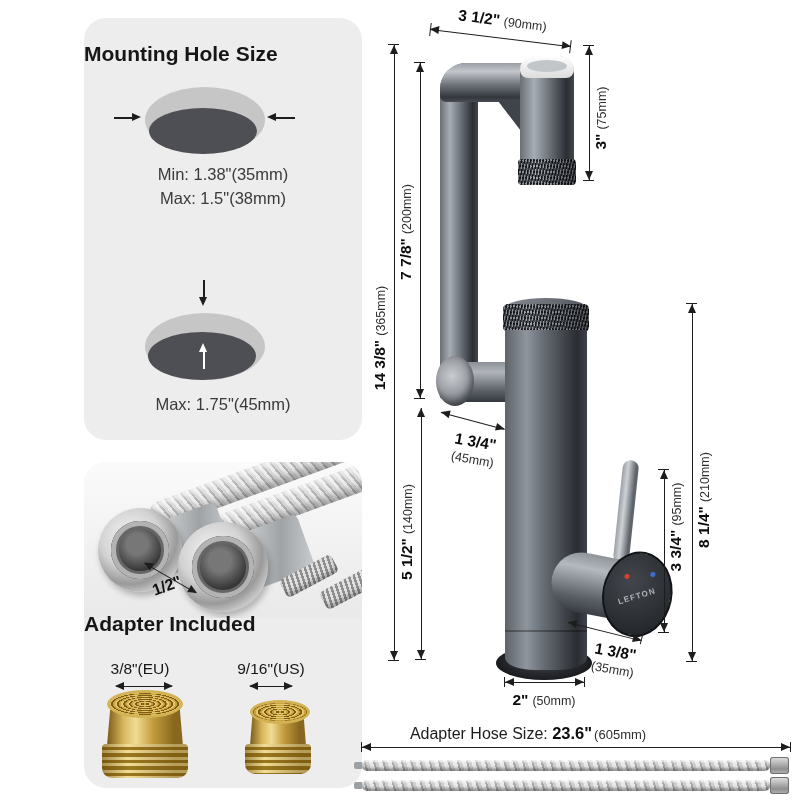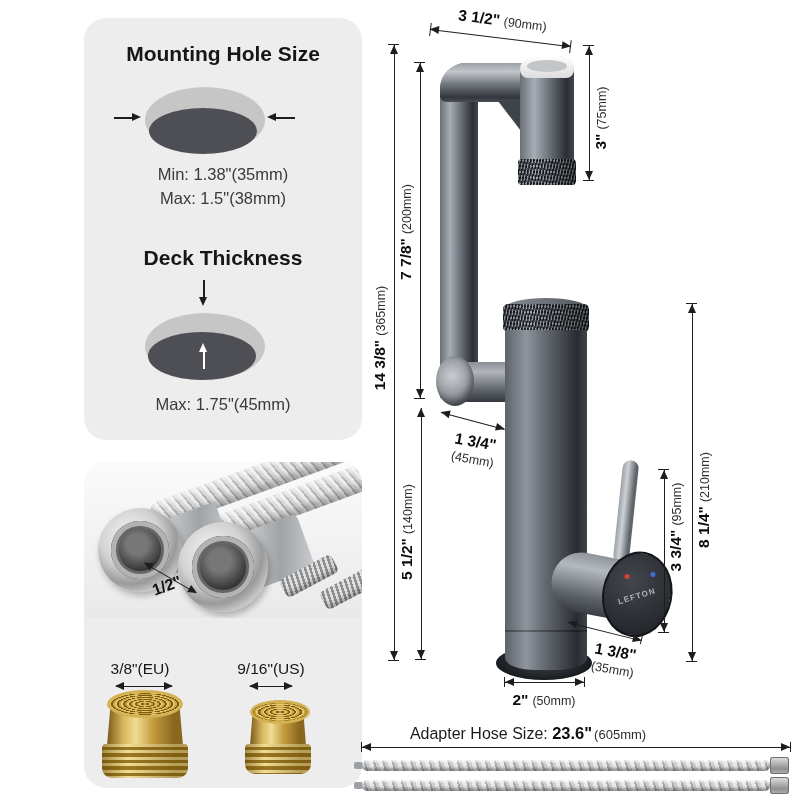--- a/index.html
+++ b/index.html
@@ -2,21 +2,21 @@
 <html><head>
 <meta charset="utf-8">
 <style>
   html,body{margin:0;padding:0;background:#fff;}
   .stage{position:relative;width:800px;height:800px;background:#ffffff;
          font-family:"Liberation Sans", sans-serif;overflow:hidden;}
   .abs{position:absolute;}
 
   
   .panel{position:absolute;background:#ededed;border-radius:22px;}
-  .ptitle{position:absolute;width:100%;text-align:center;font-weight:bold;
+  .ptitle{position:absolute;width:100%;font-weight:bold;
           font-size:21px;color:#161616;margin:0;}
   .ptext{position:absolute;width:100%;text-align:center;font-size:16.5px;color:#3a3a3a;}
   .ellipse{position:absolute;border-radius:50%;}
 
   
   .dline-v{position:absolute;width:0;border-left:1.3px solid #1d1d1d;}
   .dline-h{position:absolute;height:0;border-top:1.3px solid #1d1d1d;}
   .tick-h{position:absolute;height:0;width:11px;border-top:1.2px solid #1d1d1d;}
   .tick-v{position:absolute;width:0;height:10px;border-left:1.2px solid #1d1d1d;}
   .ah{position:absolute;width:0;height:0;border-style:solid;}
@@ -89,21 +89,20 @@
       <div class="ellipse" style="left:65px;top:90px;width:108px;height:46px;background:#4e4e55"></div>
       <div class="dline-h" style="left:30px;top:99px;width:19px;border-top-width:2px"></div>
       <div class="ah ah-right" style="left:48px;top:94.5px"></div>
       <div class="ah ah-left" style="left:183px;top:94.5px"></div>
       <div class="dline-h" style="left:192px;top:99px;width:19px;border-top-width:2px"></div>
     </div>
 
     <div class="ptext" style="top:147px">Min: 1.38"(35mm)</div>
     <div class="ptext" style="top:171px">Max: 1.5"(38mm)</div>
 
-    <h2 class="ptitle" style="top:228px">Deck Thickness</h2>
 
     <div>
       <div class="dline-v" style="left:119px;top:262px;height:17px;border-left-width:2px"></div>
       <div class="ah ah-down" style="left:115px;top:279px"></div>
       <div class="ellipse" style="left:61px;top:295px;width:120px;height:67px;background:#c6c6c6"></div>
       <div class="ellipse" style="left:64px;top:314px;width:108px;height:48px;background:#4e4e55"></div>
       <div class="ah ah-up" style="left:115px;top:325px;border-bottom-color:#fff"></div>
       <div class="dline-v" style="left:119px;top:334px;height:17px;border-left:2px solid #fff"></div>
     </div>
 
@@ -127,20 +126,21 @@
       <div class="male-end" style="left:236px;top:116px;width:58px;height:20px;transform:rotate(-28deg)"></div>
 
       <div class="slant" style="left:61px;top:101px;width:59px;transform:rotate(30deg);transform-origin:0 0">
         <div class="dline-h" style="left:0;top:0;width:59px"></div>
         <div class="ah ah-left" style="left:-1px;top:-4.5px"></div>
         <div class="ah ah-right" style="left:51px;top:-4.5px"></div>
       </div>
       <div class="hlab" style="left:83px;top:124px;transform:translate(-50%,-50%) rotate(-20deg);font-size:16px;font-weight:600;color:#111">1/2"</div>
     </div>
 
+    <h2 class="ptitle" style="top:150px">Adapter Included</h2>
 
     <div class="hlab" style="left:56px;top:207px;font-size:15.5px;color:#161616">3/8"(EU)</div>
     <div class="hlab" style="left:187px;top:207px;font-size:15.5px;color:#161616">9/16"(US)</div>
 
     <div>
       <div class="dline-h" style="left:32px;top:224px;width:56px"></div>
       <div class="ah ah-left" style="left:31px;top:219.5px"></div>
       <div class="ah ah-right" style="left:80px;top:219.5px"></div>
     </div>
 

